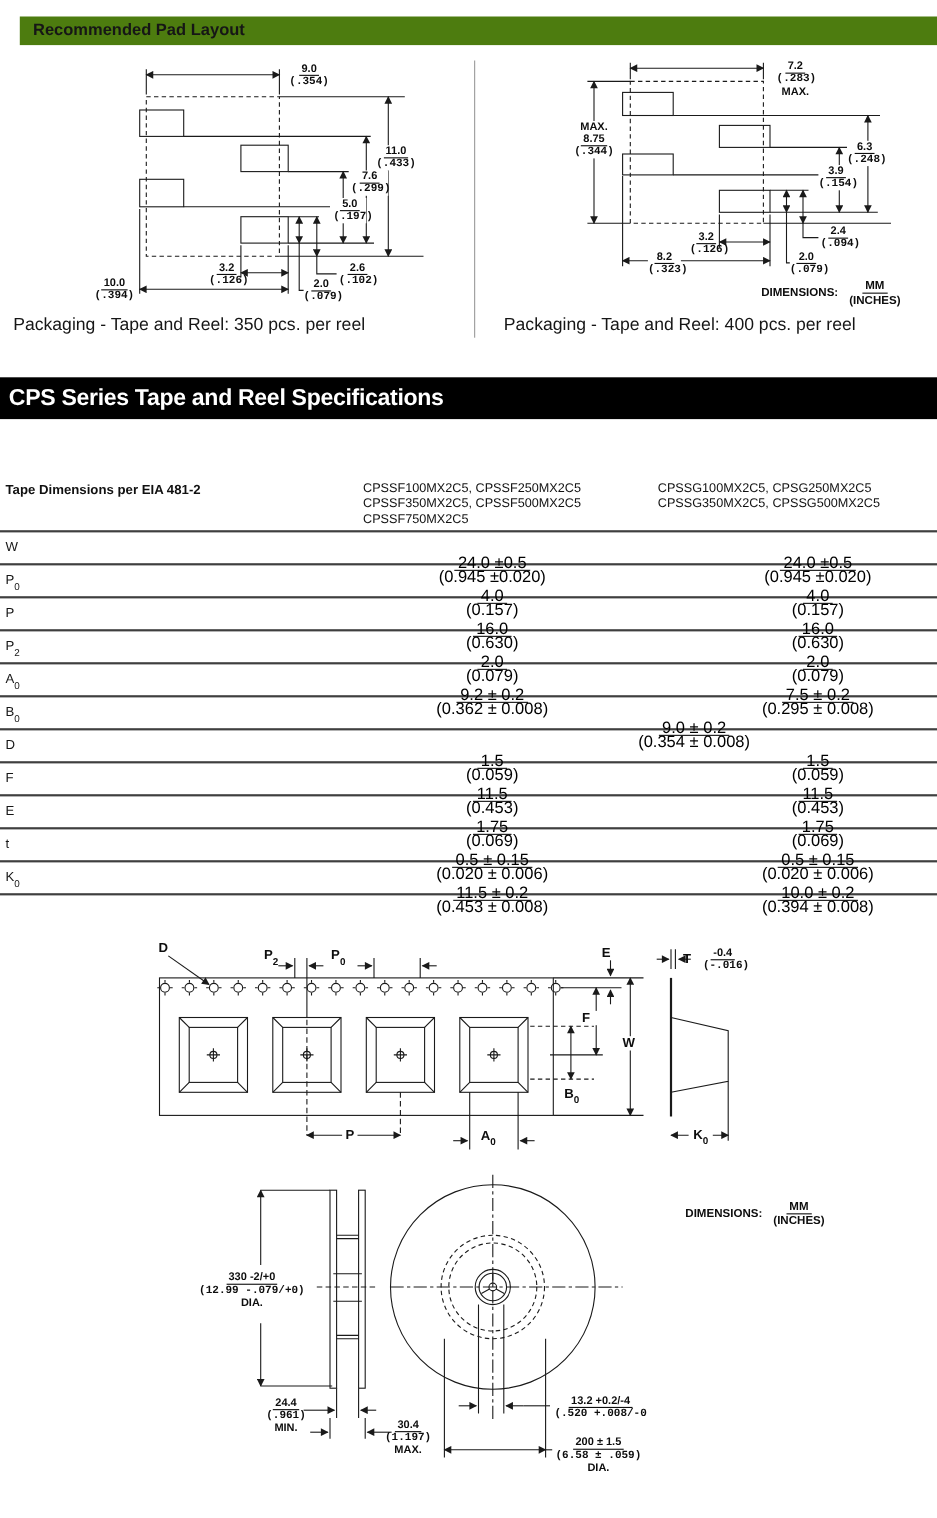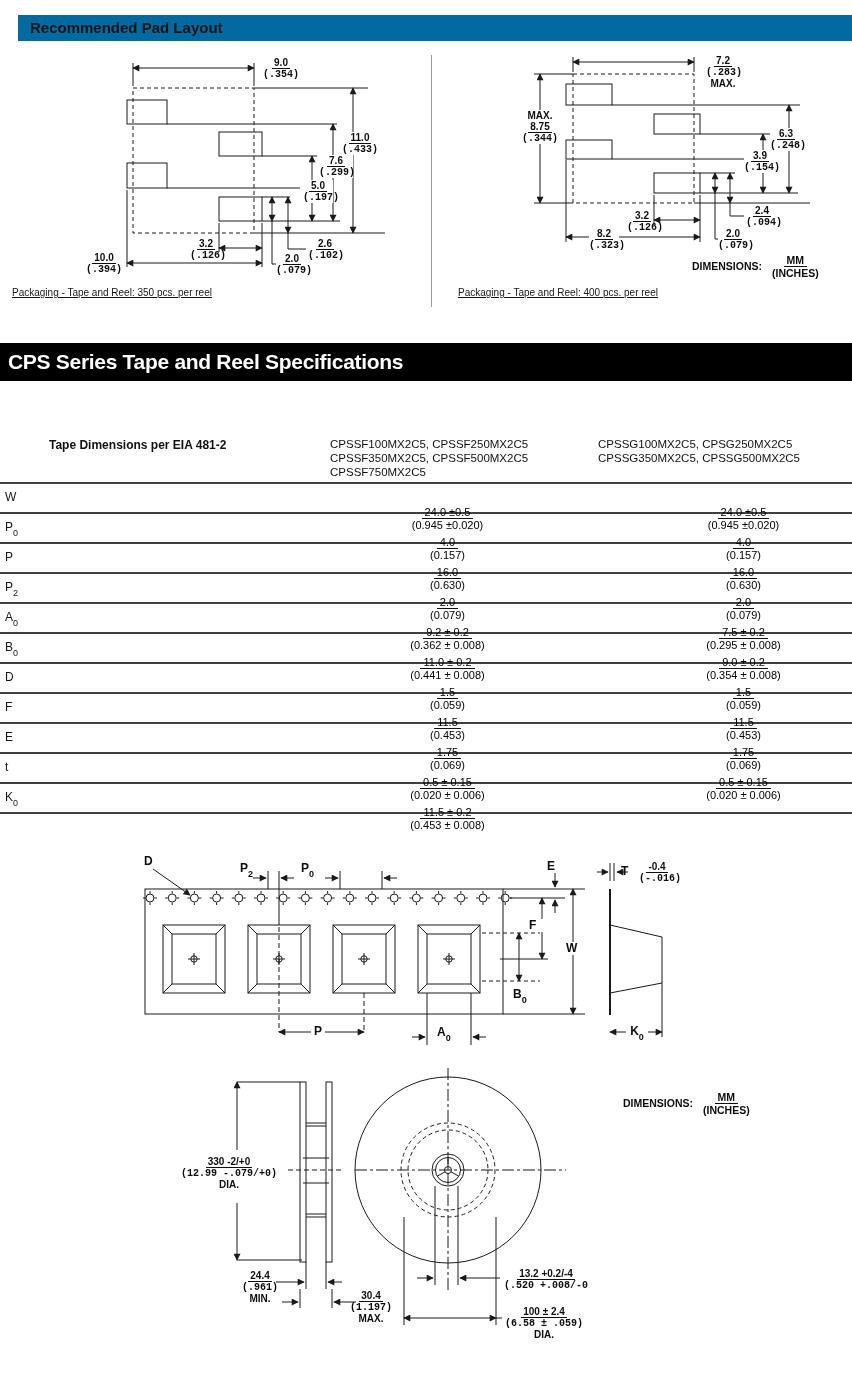--- a/index.html
+++ b/index.html
@@ -1,47 +1,47 @@
 <!DOCTYPE html>
 <html><head>
 <meta charset="utf-8">
 <style>
   html,body{margin:0;padding:0;background:#fff;}
   body{width:852px;height:1380px;position:relative;font-family:"Liberation Sans",sans-serif;color:#111;}
   
-  .graybar{position:absolute;left:18px;top:15px;width:834px;height:26px;background:#0369a1;}
+  .graybar{position:absolute;left:18px;top:15px;width:834px;height:26px;background:#4d7c0f;}
   .graybar span{display:block;font-weight:bold;font-size:15px;line-height:26px;padding-left:12px;color:#161616;}
   .blackbar{position:absolute;left:0;top:343px;width:852px;height:38px;background:#000;}
   .blackbar span{display:block;font-weight:bold;font-size:21px;line-height:38px;padding-left:8px;color:#fff;letter-spacing:-0.3px;}
-  .caption{position:absolute;font-size:10px;color:#161616;text-decoration:underline;}
+  .caption{position:absolute;font-size:16px;color:#161616;}
   .vdivider{position:absolute;left:431px;top:55px;width:1px;height:252px;background:#999;}
   
   .dim{position:absolute;text-align:center;font-weight:bold;font-size:10px;line-height:11px;color:#0d0d0d;white-space:nowrap;}
   .dim .num{display:inline-block;border-bottom:1.3px solid #0d0d0d;padding:0 2px;}
   .dim .den{display:block;font-family:Liberation Mono, monospace;}
   .dim .nt{display:block;}
   .bg{background:#fff;}
   .ltr{position:absolute;font-weight:bold;font-size:12px;line-height:13px;color:#0d0d0d;white-space:nowrap;}
   .ltr sub{font-size:9px;position:relative;top:2px;}
   .dimnote{position:absolute;display:flex;align-items:flex-start;font-weight:bold;color:#0d0d0d;}
   .dimnote .lab{font-size:10.5px;padding-top:6px;margin-right:10px;}
   .dimnote .fr{text-align:center;font-size:10.5px;line-height:12px;}
   .dimnote .fr .num{display:inline-block;border-bottom:1.3px solid #0d0d0d;padding:0 3px;}
   .dimnote .fr .den{display:block;}
   
-  .tbl-title{position:absolute;left:5px;top:438px;font-weight:bold;font-size:12px;margin-left:44px;}
+  .tbl-title{position:absolute;left:5px;top:438px;font-weight:bold;font-size:12px;}
   .colhead{position:absolute;top:437px;text-align:left;font-size:11.5px;line-height:14px;}
   .headrule{position:absolute;left:0;top:482px;width:852px;height:2px;background:#3f3f3f;}
   .tbl{position:absolute;left:0;top:484px;width:852px;}
   .trow{display:flex;height:30px;border-bottom:2px solid #3f3f3f;align-items:center;box-sizing:border-box;}
   .tp{width:330px;padding-left:5px;font-size:12px;color:#161616;}
   .tp sub{font-size:9px;position:relative;top:2px;}
   .tc1{width:225px;text-align:center;}
   .tc2{flex:1;text-align:center;padding-left:75px;}
-  .cf{font-size:11px;line-height:12px;color:#000;margin-top:40px;}
+  .cf{font-size:15px;line-height:12px;color:#000;margin-top:40px;}
   .cf .num{display:inline-block;border-bottom:1.2px solid #111;padding:0 3px;}
   .cf .den{display:block;}
   svg{position:absolute;overflow:visible;stroke:#1a1a1a;fill:none;stroke-width:1;}
 </style>
 </head>
 <body>
 
 <div>
 
   <div class="graybar">
@@ -214,21 +214,20 @@
     <div class="trow">
       <div class="tp"><span>A</span><sub>0</sub></div>
       <div class="tc1 cf"><span class="num">9.2 ± 0.2</span><span class="den">(0.362 ± 0.008)</span></div>
       <div class="tc2">
           <div class="cf"><span class="num">7.5 ± 0.2</span><span class="den">(0.295 ± 0.008)</span></div>
         </div>
     </div>
 
     <div class="trow">
       <div class="tp"><span>B</span><sub>0</sub></div>
-      <div class="tc1 cf"><span class="num">11.0 ± 0.2</span><span class="den">(0.441 ± 0.008)</span></div>
       <div class="tc2">
           <div class="cf"><span class="num">9.0 ± 0.2</span><span class="den">(0.354 ± 0.008)</span></div>
         </div>
     </div>
 
     <div class="trow">
       <div class="tp"><span>D</span><sub></sub></div>
       <div class="tc1 cf"><span class="num">1.5</span><span class="den">(0.059)</span></div>
       <div class="tc2">
           <div class="cf"><span class="num">1.5</span><span class="den">(0.059)</span></div>
@@ -255,20 +254,23 @@
       <div class="tp"><span>t</span><sub></sub></div>
       <div class="tc1 cf"><span class="num">0.5 ± 0.15</span><span class="den">(0.020 ± 0.006)</span></div>
       <div class="tc2">
           <div class="cf"><span class="num">0.5 ± 0.15</span><span class="den">(0.020 ± 0.006)</span></div>
         </div>
     </div>
 
     <div class="trow">
       <div class="tp"><span>K</span><sub>0</sub></div>
       <div class="tc1 cf"><span class="num">11.5 ± 0.2</span><span class="den">(0.453 ± 0.008)</span></div>
+      <div class="tc2">
+          <div class="cf"><span class="num">10.0 ± 0.2</span><span class="den">(0.394 ± 0.008)</span></div>
+        </div>
     </div>
   </div>
 
   <svg style="left:120px;top:845px" width="560" height="210" viewBox="0 0 560 210">
     <defs>
       <marker id="a3" viewBox="0 0 10 10" refX="9" refY="5" markerWidth="9" markerHeight="7" orient="auto-start-reverse">
         <path d="M0,0 L10,5 L0,10 z" fill="#1a1a1a" stroke="none"></path>
       </marker>
     </defs>
     <rect x="25" y="44" width="358" height="125"></rect>
@@ -419,20 +421,20 @@
   <div class="dim" style="left:238px;top:1270px;width:44px">
     <span class="num">24.4</span><span class="den">(.961)</span><span class="nt">MIN.</span>
   </div>
   <div class="dim" style="left:348px;top:1290px;width:46px">
     <span class="num">30.4</span><span class="den">(1.197)</span><span class="nt">MAX.</span>
   </div>
   <div class="dim" style="left:500px;top:1268px;width:92px">
     <span class="num">13.2 +0.2/-4</span><span class="den">(.520 +.008/-0</span>
   </div>
   <div class="dim" style="left:504px;top:1306px;width:80px">
-    <span class="num">100 ± 2.4</span><span class="den">(6.58 ± .059)</span><span class="nt">DIA.</span>
+    <span class="num">200 ± 1.5</span><span class="den">(6.58 ± .059)</span><span class="nt">DIA.</span>
   </div>
   <div class="dimnote" style="left:623px;top:1091px">
     <span class="lab">DIMENSIONS:</span>
     <span class="fr"><span class="num">MM</span><span class="den">(INCHES)</span></span>
   </div>
 
 </div>
 
 </body></html>

